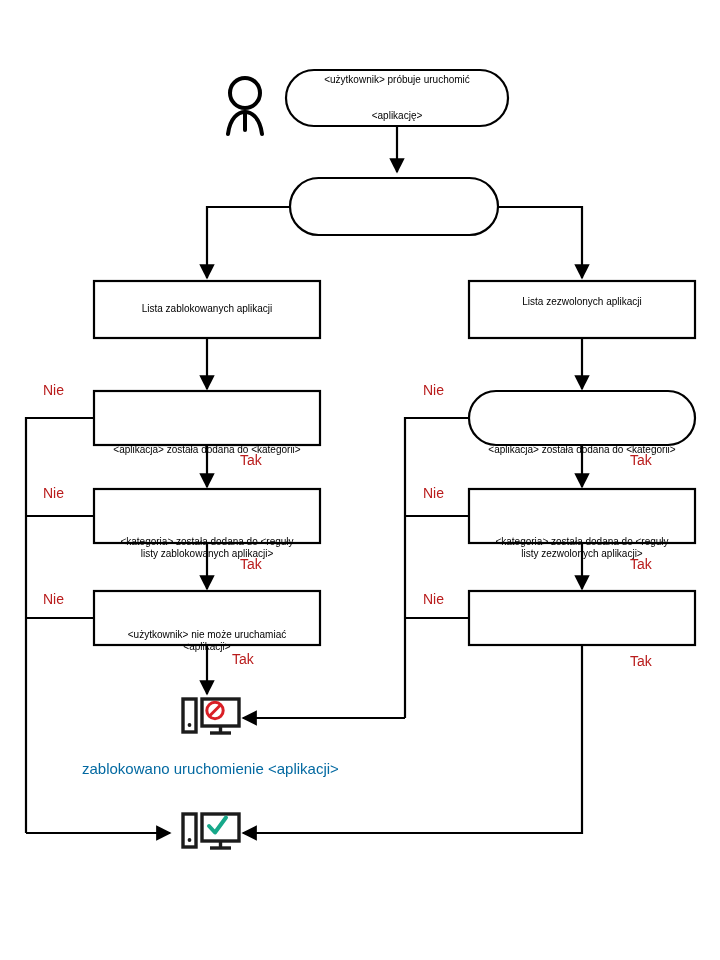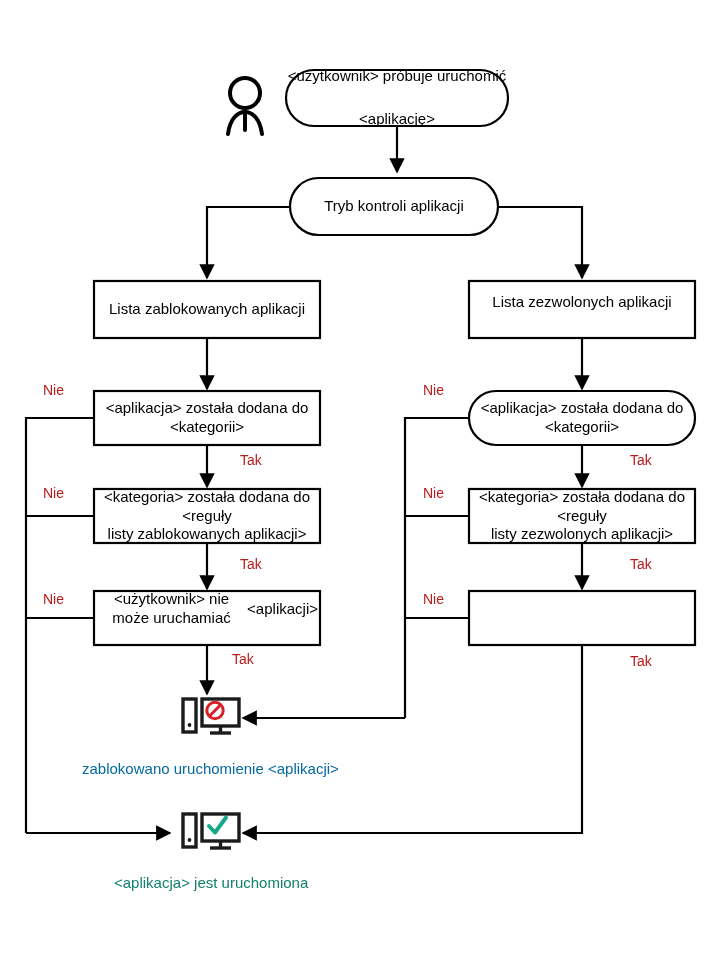--- a/index.html
+++ b/index.html
@@ -25,22 +25,22 @@
   .node-text {
     position: absolute;
     display: flex;
     align-items: center;
     justify-content: center;
     text-align: center;
     color: #000000;
     line-height: 1.25;
     pointer-events: none;
   }
-  .t-11 { font-size: 15px; gap: 24px; }
-  .t-10 { font-size: 15px; }
+  .t-11 { font-size: 10px; gap: 24px; }
+  .t-10 { font-size: 10px; margin-top: 32px; }
   .edge-label {
     position: absolute;
     font-size: 14px;
     color: #b91c1c;
   }
   .caption {
     position: absolute;
     font-size: 15px;
     white-space: nowrap;
   }
@@ -133,38 +133,37 @@
       <path d="M 27 36 L 48 36" stroke="#1b1b1b" stroke-width="3.4"></path>
       <path d="M 26 14 L 32 20.5 L 43 5.5" fill="none" stroke="#17a88a" stroke-width="4" stroke-linecap="round" stroke-linejoin="round"></path>
     </g>
   </svg>
 
   <div class="node-text t-11" style="left:286px; top:70px; width:222px; height:56px; flex-direction:column;">
     <span>&lt;użytkownik&gt; próbuje uruchomić</span>
     <span>&lt;aplikację&gt;</span>
   </div>
 
-  <div class="node-text t-11" style="left:290px; top:178px; width:208px; height:57px;">Tryb kontroli aplikacji</div>
 
   <div class="node-text t-11" style="left:94px; top:281px; width:226px; height:57px;">Lista zablokowanych aplikacji</div>
   <div class="node-text t-11" style="left:469px; top:281px; width:226px; height:42px;">Lista zezwolonych aplikacji</div>
 
   <div class="node-text t-10" style="left:96px; top:391px; width:222px; height:54px;">&lt;aplikacja&gt; została dodana do &lt;kategorii&gt;</div>
   <div class="node-text t-10" style="left:471px; top:391px; width:222px; height:54px;">&lt;aplikacja&gt; została dodana do &lt;kategorii&gt;</div>
 
   <div class="node-text t-10" style="left:96px; top:489px; width:222px; height:54px; flex-direction:column;">
     <span>&lt;kategoria&gt; została dodana do &lt;reguły</span>
     <span>listy zablokowanych aplikacji&gt;</span>
   </div>
   <div class="node-text t-10" style="left:471px; top:489px; width:222px; height:54px; flex-direction:column;">
     <span>&lt;kategoria&gt; została dodana do &lt;reguły</span>
     <span>listy zezwolonych aplikacji&gt;</span>
   </div>
 
-  <div class="node-text t-10" style="left:96px; top:591px; width:222px; height:36px; flex-direction:row;">
+  <div class="node-text t-10" style="left:96px; top:591px; width:222px; height:36px; flex-direction:column;">
     <span>&lt;użytkownik&gt; nie może uruchamiać</span>
     <span>&lt;aplikacji&gt;</span>
   </div>
 
   <div class="edge-label" style="left:43px; top:382px;">Nie</div>
   <div class="edge-label" style="left:43px; top:485px;">Nie</div>
   <div class="edge-label" style="left:43px; top:591px;">Nie</div>
 
   <div class="edge-label" style="left:423px; top:382px;">Nie</div>
   <div class="edge-label" style="left:423px; top:485px;">Nie</div>
@@ -172,15 +171,14 @@
 
   <div class="edge-label" style="left:240px; top:452px;">Tak</div>
   <div class="edge-label" style="left:240px; top:556px;">Tak</div>
   <div class="edge-label" style="left:232px; top:651px;">Tak</div>
 
   <div class="edge-label" style="left:630px; top:452px;">Tak</div>
   <div class="edge-label" style="left:630px; top:556px;">Tak</div>
   <div class="edge-label" style="left:630px; top:653px;">Tak</div>
 
   <div class="caption" style="left:82px; top:760px; color:#0369a1;">zablokowano uruchomienie &lt;aplikacji&gt;</div>
-  <div class="caption" style="left:114px; top:874px; color:#11806f;">&lt;aplikacja&gt; jest uruchomiona</div>
 
 </div>
 
 </body></html>

